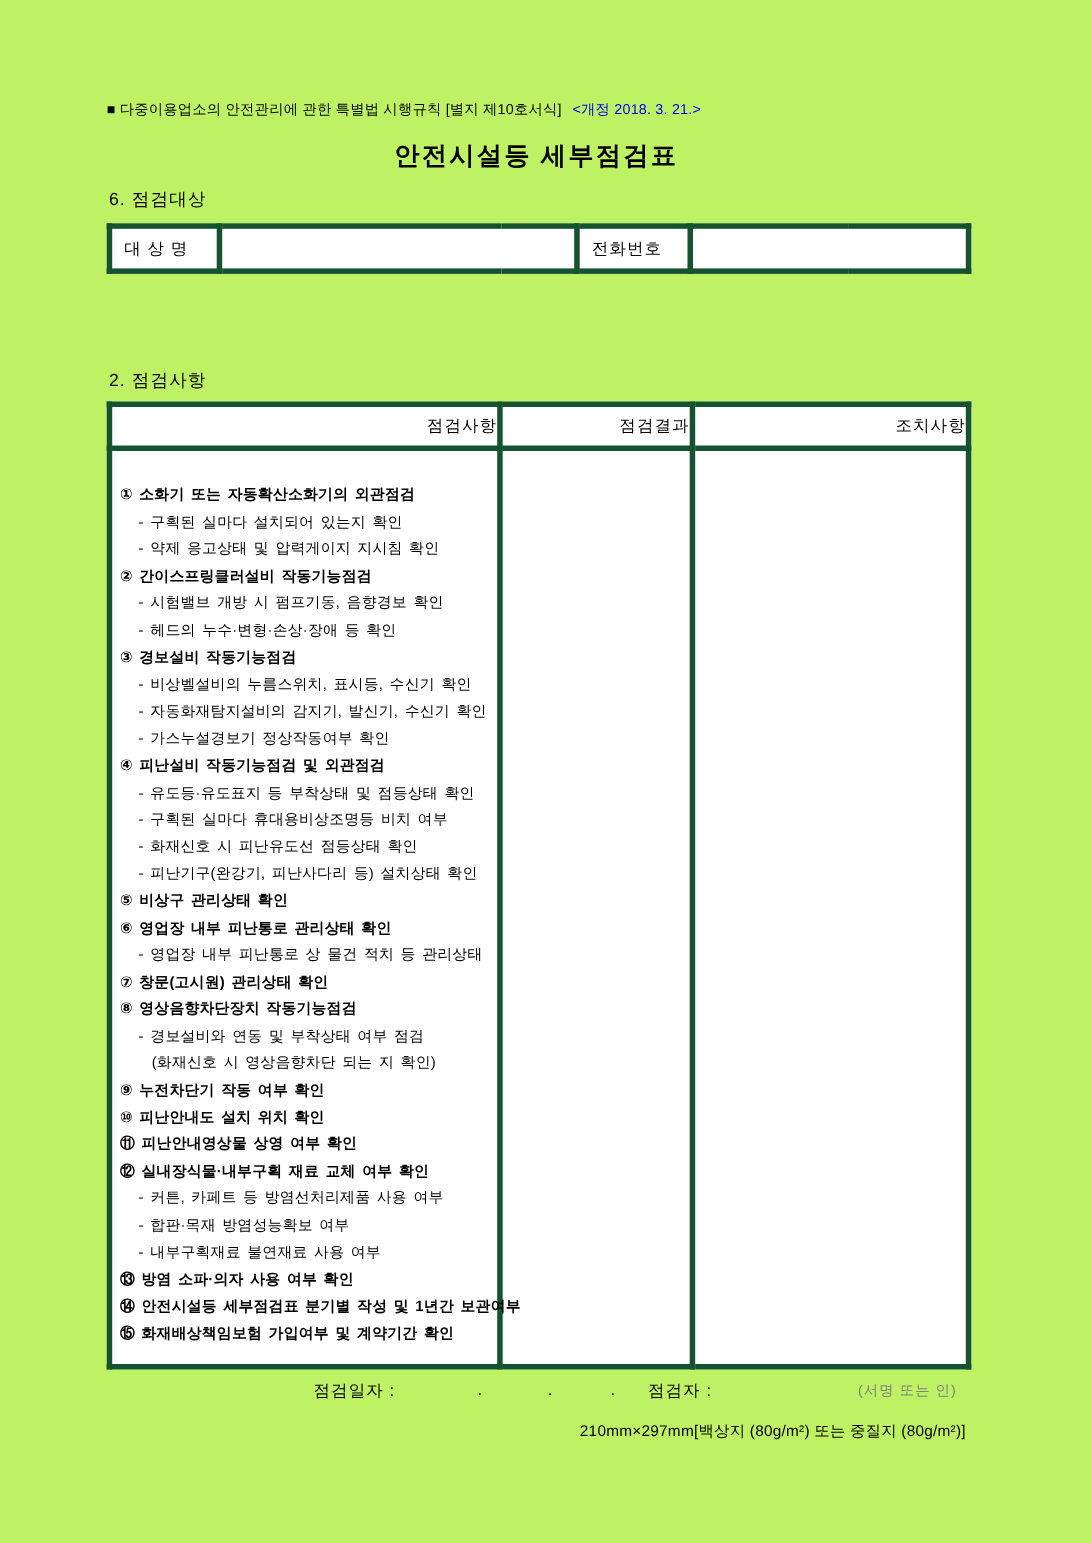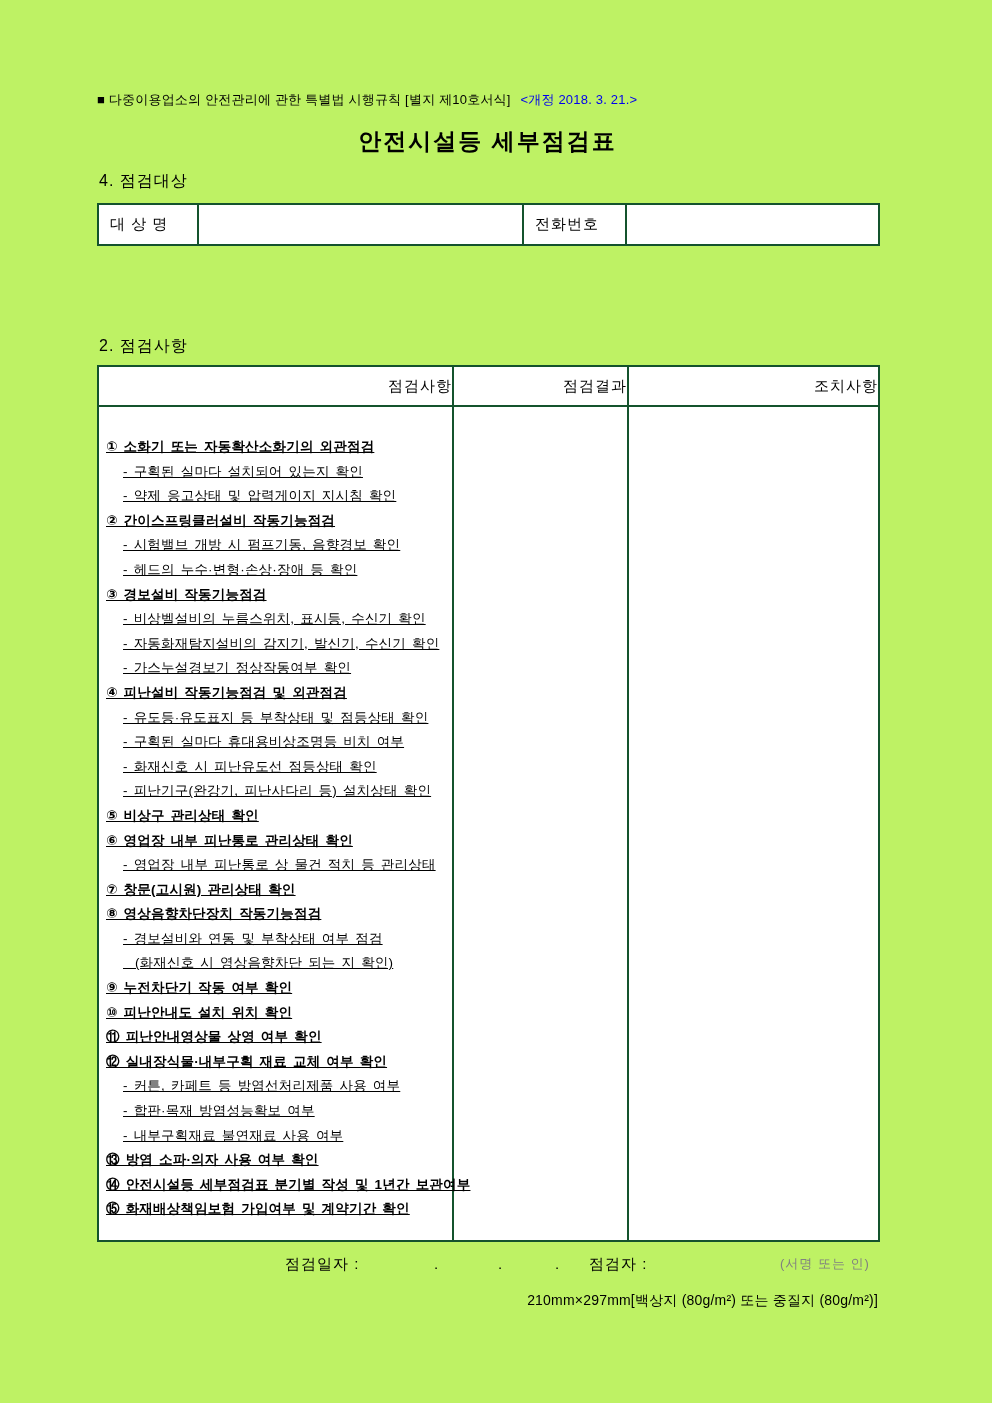--- a/index.html
+++ b/index.html
@@ -25,28 +25,28 @@
     text-align: center; font-size: 23px; font-weight: bold; letter-spacing: 2px;
   }
 
   .sec-heading { position: absolute; left: 2px; font-size: 16px; letter-spacing: 1px; }
   .sec1 { top: 171px; }
   .sec2 { top: 336px; }
 
   table { border-collapse: collapse; table-layout: fixed; width: 781px; background: #fff; }
   table.t1 { position: absolute; top: 203px; left: 0; }
   table.t2 { position: absolute; top: 365px; left: 0; }
-  td, th { border: 2px solid #14532d; font-size: 15px; font-weight: normal; vertical-align: middle; }
+  td, th { border: 5px solid #14532d; font-size: 15px; font-weight: normal; vertical-align: middle; }
   table.t1, table.t2 { border: 2px solid #000; }
   .t1 td { height: 41px; }
   .t1 td.lbl { padding-left: 11px; text-align: left; letter-spacing: 1px; white-space: nowrap; overflow: hidden; }
   .t1 td.val { background: #fff; }
 
   .t2 th { height: 40px; text-align: right; letter-spacing: 1px; font-family: Liberation Mono, monospace; }
-  .t2 td.body-cell { height: 835px; vertical-align: top; text-decoration: underline; }
+  .t2 td.body-cell { height: 835px; vertical-align: top; }
 
   .checklist { padding: 28px 4px 0 7px; }
   .ck-title {
     font-weight: bold; font-size: 13.5px; line-height: 24.6px;
     white-space: pre; word-spacing: 2px; letter-spacing: 0.2px;
   }
   .ck-sub {
     font-size: 13.5px; line-height: 24.6px; padding-left: 17px;
     white-space: pre; word-spacing: 2px; letter-spacing: 0.2px;
   }
@@ -71,21 +71,21 @@
 <div class="page">
   <div class="content">
 
     <div class="header-note">
       <span>■ 다중이용업소의 안전관리에 관한 특별법 시행규칙 [별지 제10호서식]</span>
       <span class="rev">&lt;개정 2018. 3. 21.&gt;</span>
     </div>
 
     <div class="doc-title">안전시설등 세부점검표</div>
 
-    <div class="sec-heading sec1">4. 점검대상</div>
+    <div class="sec-heading sec1">6. 점검대상</div>
 
     <table class="t1">
       <colgroup>
         <col style="width:100px">
           <col style="width:256px">
           <col style="width:69px">
         <col style="width:103px">
           <col style="width:143px">
           <col style="width:110px">
       </colgroup>

